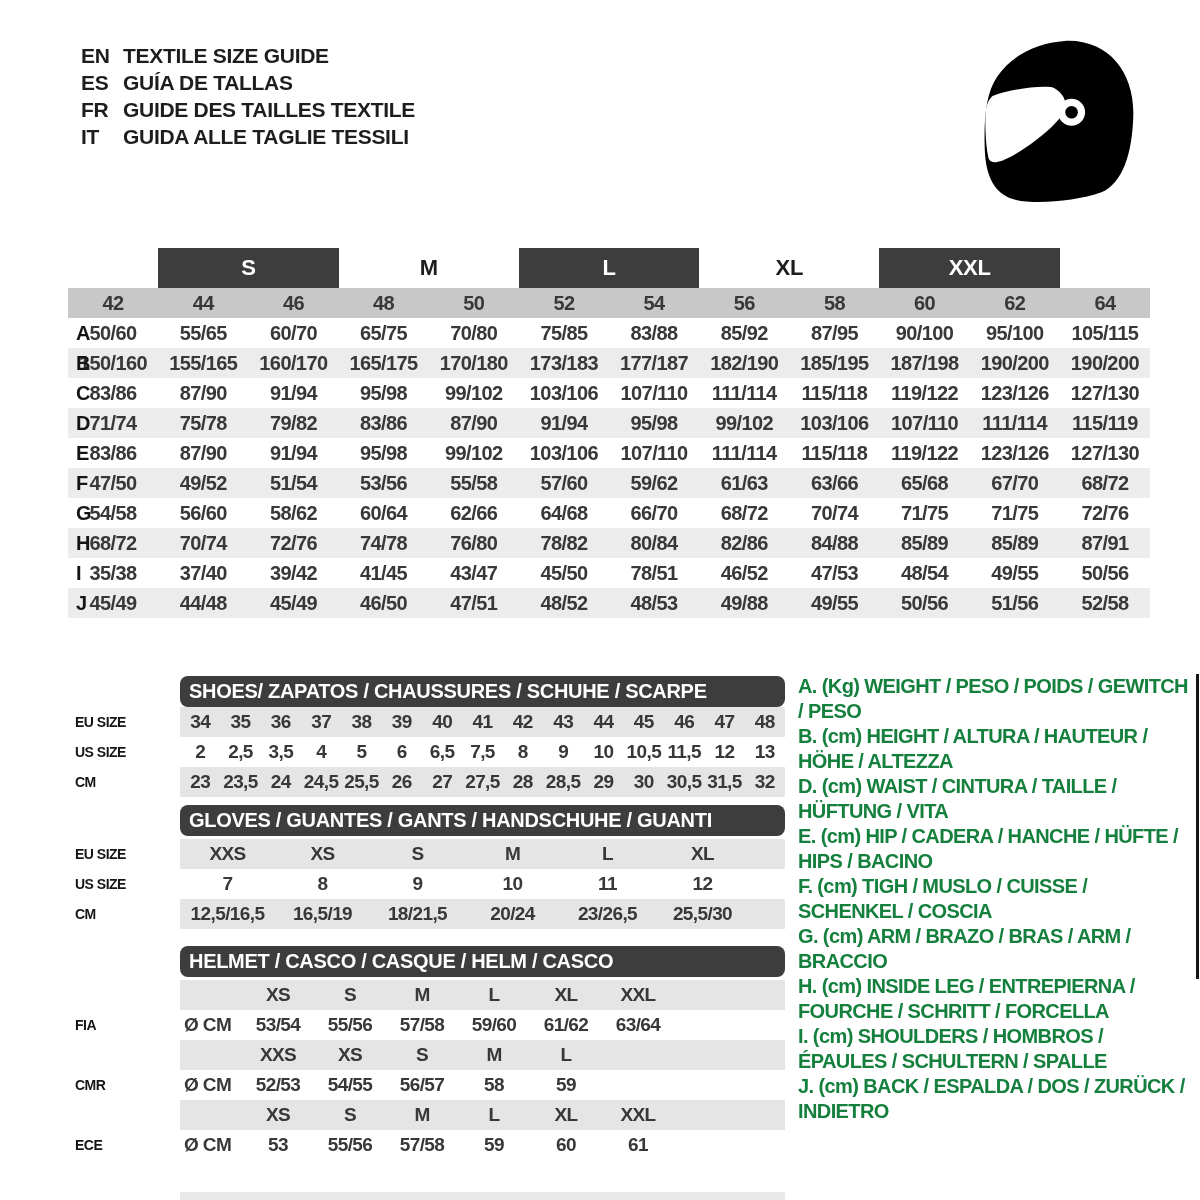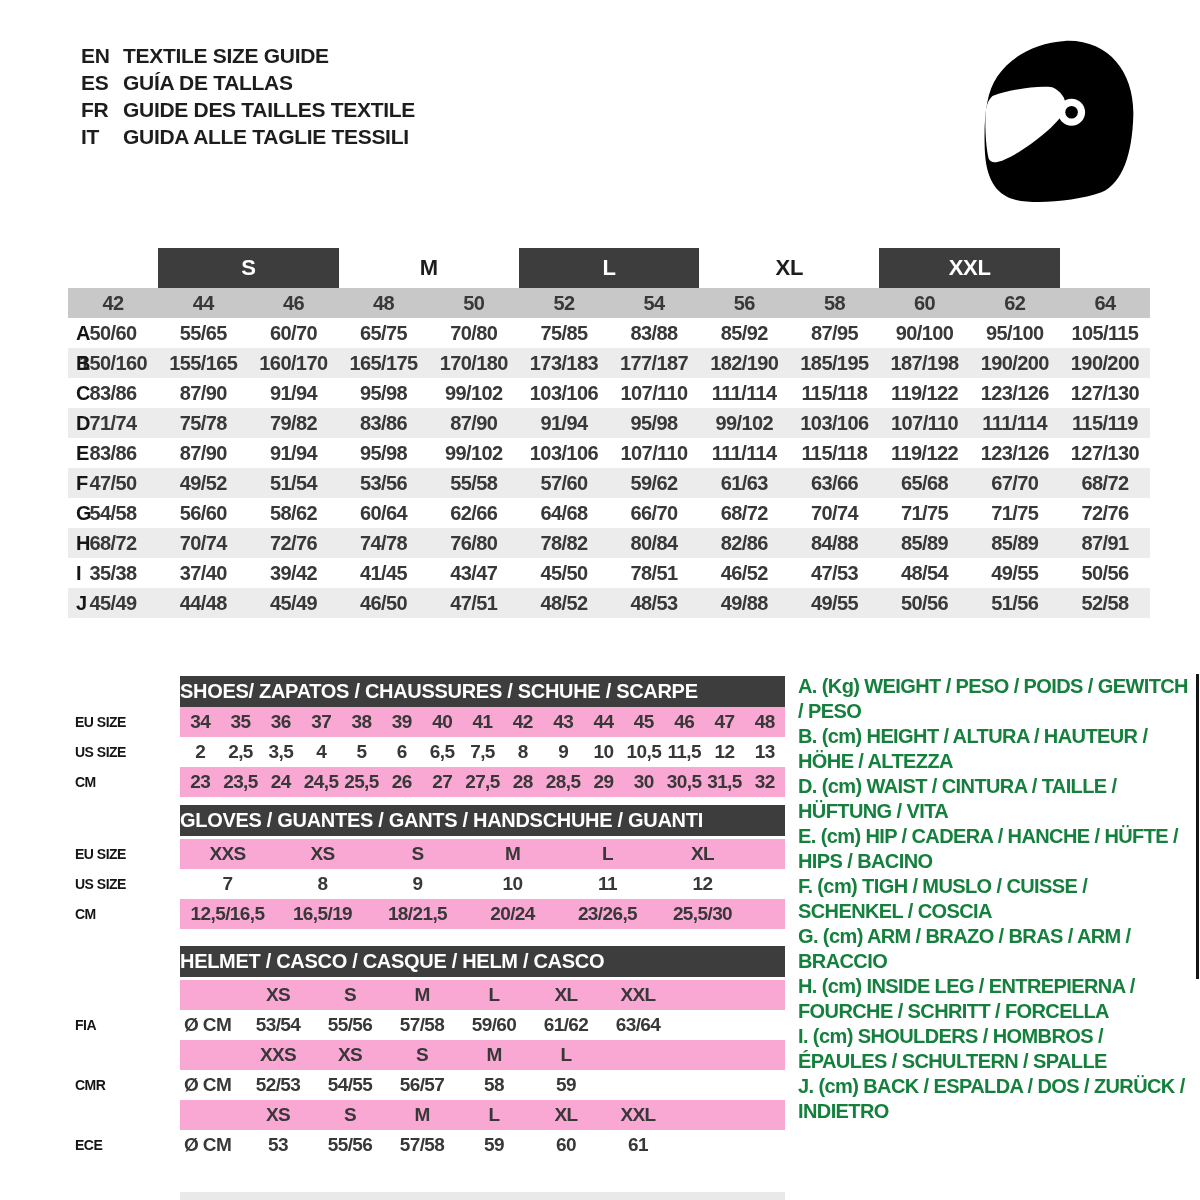--- a/index.html
+++ b/index.html
@@ -21,26 +21,26 @@
   .band.dark{background:#3d3d3d;color:#ffffff;}
   .band.plain{color:#1d1d1d;}
   .num-row{height:30px;background:#c8c8c8;}
   .cell{display:flex;align-items:center;justify-content:center;font-size:20px;color:#383838;letter-spacing:-0.6px;white-space:nowrap;}
   .srow{height:30px;position:relative;}
   .srow.stripe{background:#ececec;}
   .srow .letter{position:absolute;left:8px;top:0;line-height:30px;font-size:20px;color:#151515;}
   
   .sub-table{position:absolute;left:75px;width:712px;}
   .sub-title{margin-left:105px;width:605px;height:31px;line-height:31px;background:#3d3d3d;color:#fff;
-    font-size:20px;letter-spacing:-0.3px;box-sizing:border-box;}
+    font-size:20px;padding-left:9px;letter-spacing:-0.3px;box-sizing:border-box;border-radius:8px;}
   .sub-title.gapped{margin-bottom:3px;}
   .sub-row{display:flex;height:30px;}
   .sub-row .rlabel{width:105px;font-size:14px;line-height:30px;letter-spacing:-0.5px;color:#151515;}
   .sub-row .cells{width:605px;display:grid;}
-  .sub-row.striped .cells{background:#f9a8d4;}
+  .sub-row.striped .cells{background:#e5e5e5;}
   .cells .cell{font-size:19px;}
   .cells .unit-cell{justify-content:flex-start;padding-left:4px;}
   
   .legend{position:absolute;left:798px;top:674px;width:392px;font-size:20px;line-height:25px;
     letter-spacing:-0.6px;color:#15803d;}
   
   .edge-line{position:absolute;left:1196px;top:674px;width:3px;height:305px;background:#151515;}
   .bottom-strip{position:absolute;left:180px;top:1192px;width:605px;height:8px;background:#e9e9e9;}
 </style>
 </head>

